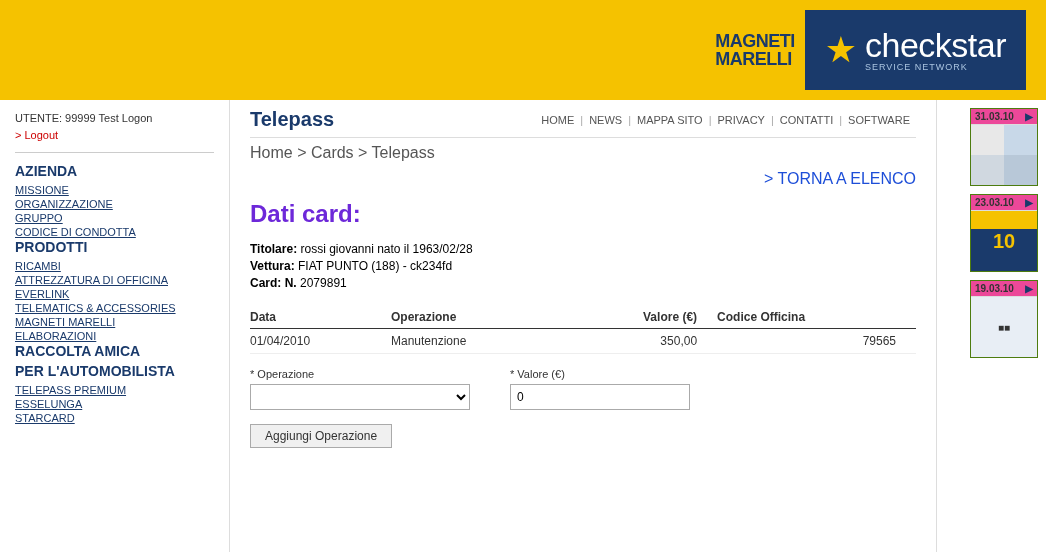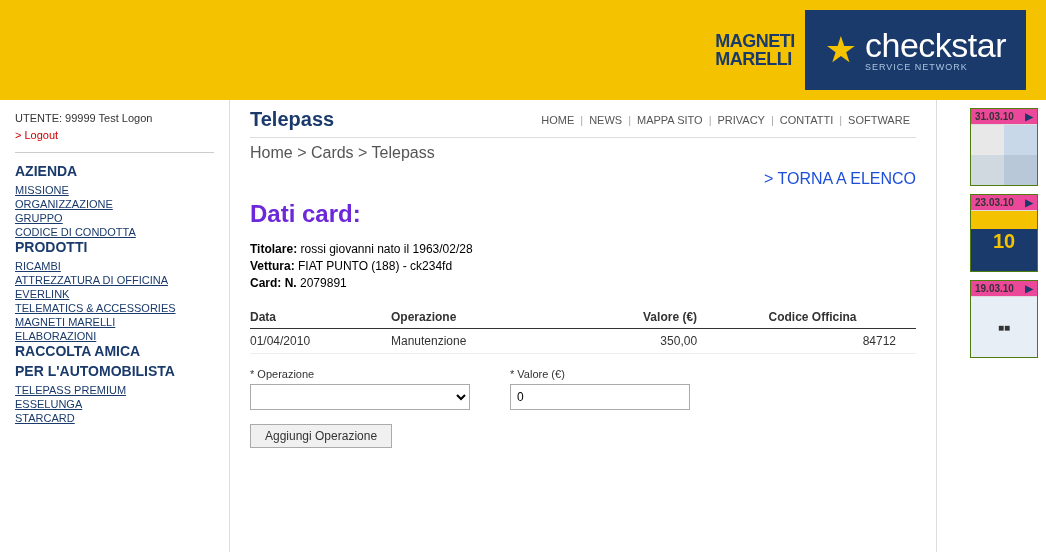--- a/index.html
+++ b/index.html
@@ -426,29 +426,29 @@
       </p>
     </div>
 
     
     <table class="data-table">
       <thead>
         <tr>
           <th>Data</th>
           <th>Operazione</th>
           <th style="text-align:right; padding-right:20px;">Valore (€)</th>
-          <th style="text-align:center;">Codice Officina</th>
+          <th style="text-align:left;">Codice Officina</th>
         </tr>
       </thead>
       <tbody>
         <tr>
           <td>01/04/2010</td>
           <td>Manutenzione</td>
           <td class="td-right">350,00</td>
-          <td class="td-right">84712</td>
+          <td class="td-right">79565</td>
         </tr>
       </tbody>
     </table>
 
     
     <div class="form-row">
       <div class="form-group">
         <label class="form-label">* Operazione</label>
         <select class="form-select">
           <option value=""></option>

